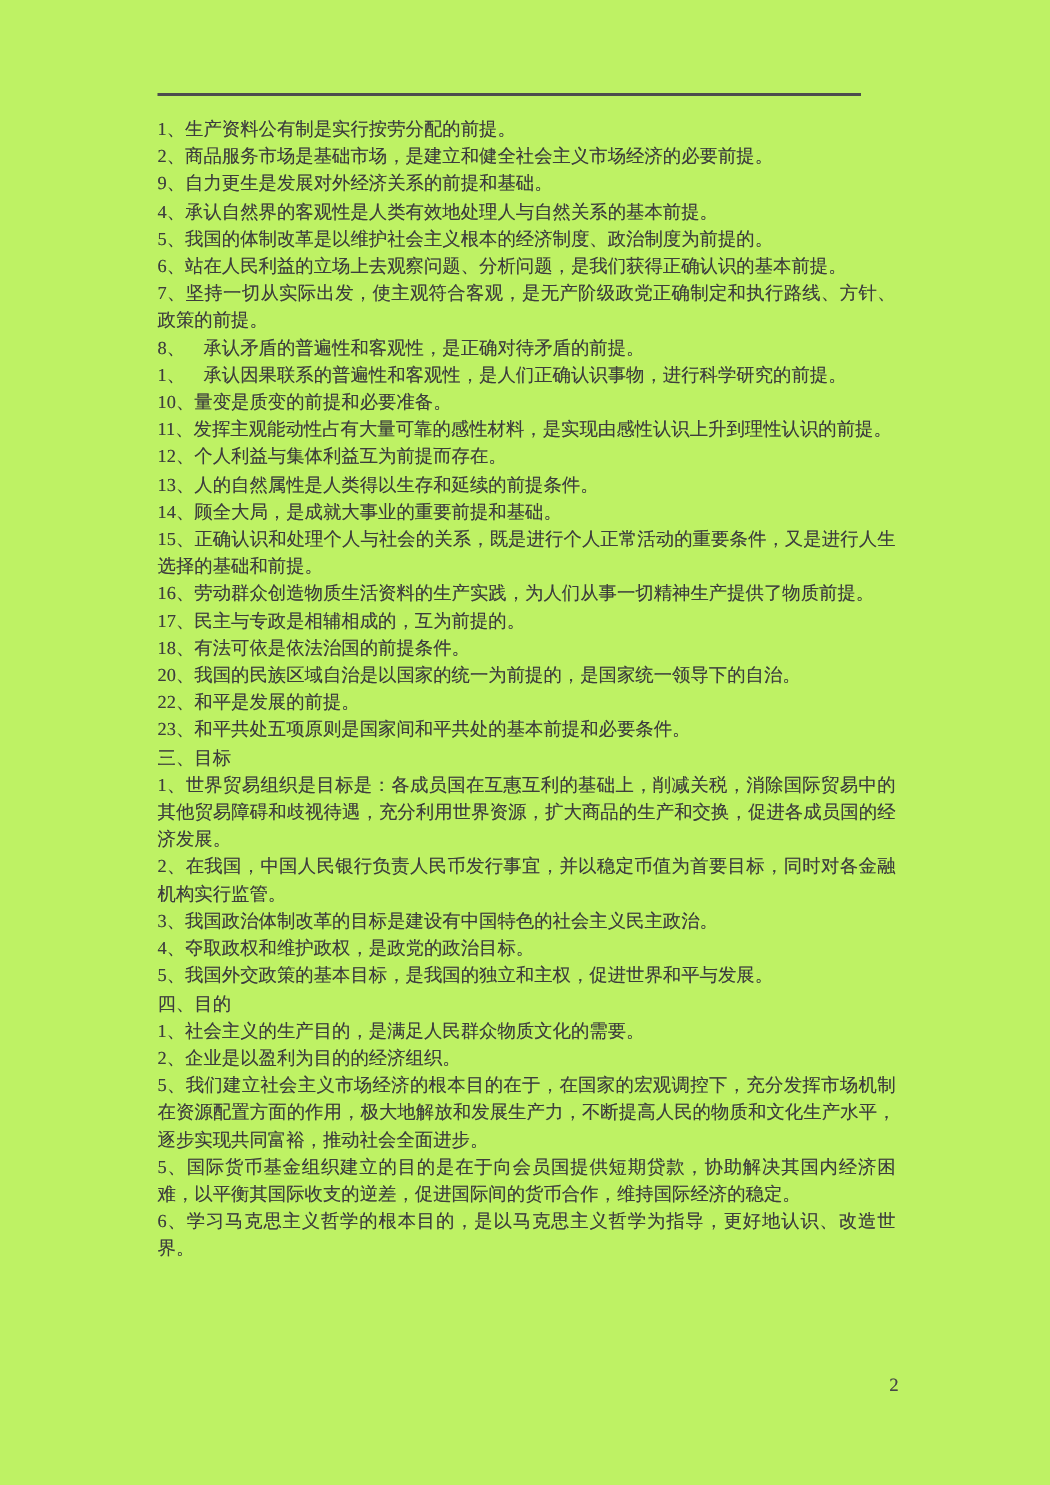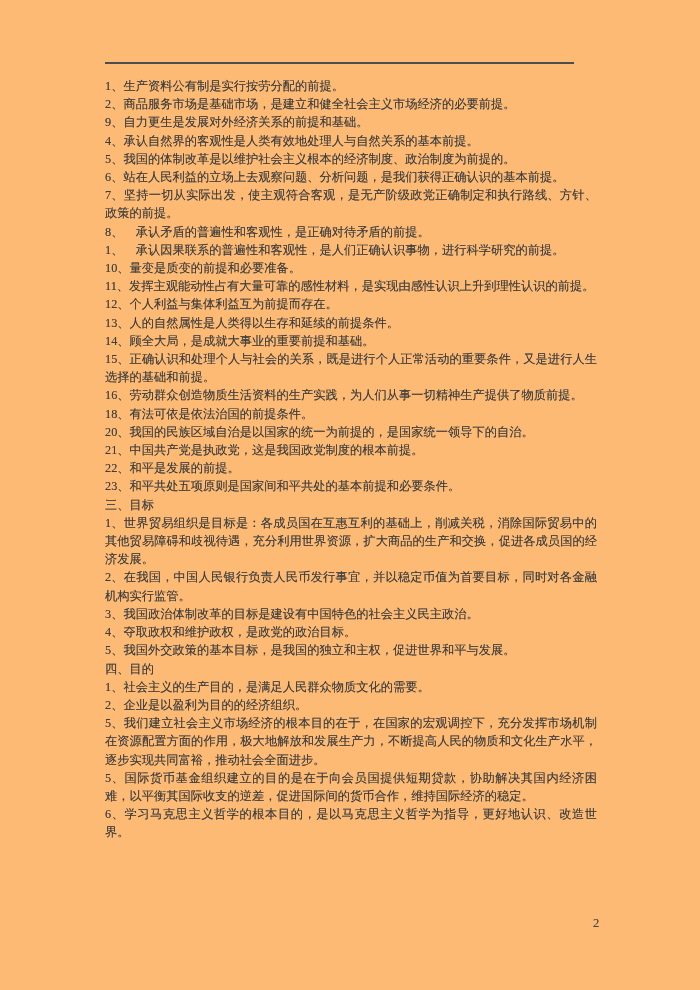--- a/index.html
+++ b/index.html
@@ -10,21 +10,21 @@
     width: 700px;
     height: 990px;
     position: relative;
     background: #fefefe;
     font-family: "Liberation Serif", "DejaVu Serif", serif;
     overflow: hidden;
   }
   .page {
     position: absolute;
     inset: 0;
-    background: #fdba74;
+    background: #bef264;
   }
   .header-rule {
     position: absolute;
     left: 105px;
     top: 62px;
     width: 469px;
     height: 2px;
     background: #4d4d4d;
   }
   .content {
@@ -69,23 +69,23 @@
       <p class="para">7、坚持一切从实际出发，使主观符合客观，是无产阶级政党正确制定和执行路线、方针、政策的前提。</p>
       <p class="para">8、　承认矛盾的普遍性和客观性，是正确对待矛盾的前提。</p>
       <p class="para">1、　承认因果联系的普遍性和客观性，是人们正确认识事物，进行科学研究的前提。</p>
       <p class="para">10、量变是质变的前提和必要准备。</p>
       <p class="para">11、发挥主观能动性占有大量可靠的感性材料，是实现由感性认识上升到理性认识的前提。</p>
       <p class="para">12、个人利益与集体利益互为前提而存在。</p>
       <p class="para">13、人的自然属性是人类得以生存和延续的前提条件。</p>
       <p class="para">14、顾全大局，是成就大事业的重要前提和基础。</p>
       <p class="para">15、正确认识和处理个人与社会的关系，既是进行个人正常活动的重要条件，又是进行人生选择的基础和前提。</p>
       <p class="para">16、劳动群众创造物质生活资料的生产实践，为人们从事一切精神生产提供了物质前提。</p>
+      <p class="para">17、民主与专政是相辅相成的，互为前提的。</p>
       <p class="para">18、有法可依是依法治国的前提条件。</p>
       <p class="para">20、我国的民族区域自治是以国家的统一为前提的，是国家统一领导下的自治。</p>
-      <p class="para">21、中国共产党是执政党，这是我国政党制度的根本前提。</p>
       <p class="para">22、和平是发展的前提。</p>
       <p class="para">23、和平共处五项原则是国家间和平共处的基本前提和必要条件。</p>
       <p class="para">三、目标</p>
       <p class="para">1、世界贸易组织是目标是：各成员国在互惠互利的基础上，削减关税，消除国际贸易中的其他贸易障碍和歧视待遇，充分利用世界资源，扩大商品的生产和交换，促进各成员国的经济发展。</p>
       <p class="para">2、在我国，中国人民银行负责人民币发行事宜，并以稳定币值为首要目标，同时对各金融机构实行监管。</p>
       <p class="para">3、我国政治体制改革的目标是建设有中国特色的社会主义民主政治。</p>
       <p class="para">4、夺取政权和维护政权，是政党的政治目标。</p>
       <p class="para">5、我国外交政策的基本目标，是我国的独立和主权，促进世界和平与发展。</p>
       <p class="para">四、目的</p>
       <p class="para">1、社会主义的生产目的，是满足人民群众物质文化的需要。</p>

